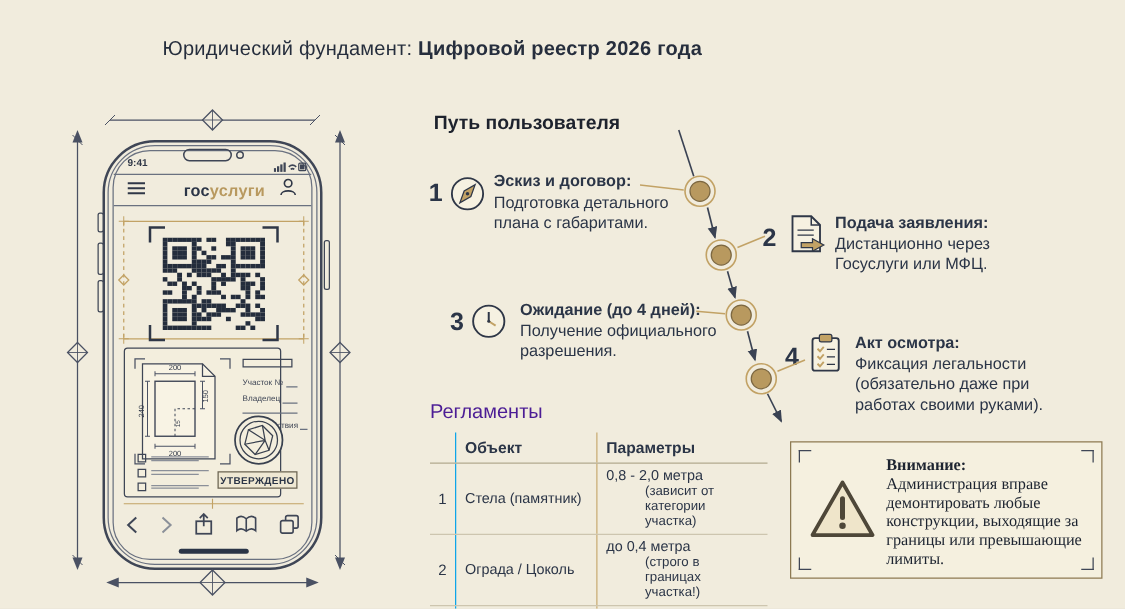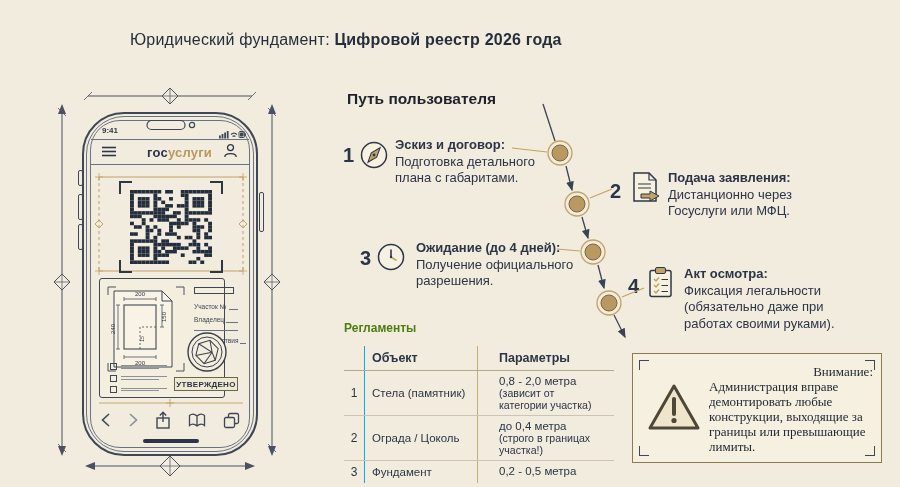--- a/index.html
+++ b/index.html
@@ -51,41 +51,41 @@
   .step .num{position:absolute;font-size:20px;font-weight:700;color:#2b3547;}
   .step .icon{position:absolute;}
   .step .txt{position:absolute;font-size:13px;line-height:16.5px;color:#2b3547;}
   .step-title{font-weight:700;}
   .s1{left:343px;top:137px;} .s1 .num{left:0;top:7px;} .s1 .icon{left:16px;top:3px;} .s1 .txt{left:52px;top:0;width:160px;}
   .s2{left:610px;top:168px;} .s2 .num{left:0;top:12px;} .s2 .icon{left:20px;top:3px;} .s2 .txt{left:58px;top:2px;width:152px;}
   .s3{left:360px;top:236px;} .s3 .num{left:0;top:11px;} .s3 .icon{left:16px;top:6px;} .s3 .txt{left:56px;top:4px;width:172px;}
   .s4{left:628px;top:262px;} .s4 .num{left:0;top:13px;} .s4 .icon{left:19px;top:4px;} .s4 .txt{left:56px;top:4px;width:178px;}
 
   
-  .reg-heading{position:absolute;left:344px;top:321px;font-size:12px;font-weight:700;color:#4d7c0f;}
+  .reg-heading{position:absolute;left:344px;top:321px;font-size:16px;font-weight:400;color:#4c1d95;}
   .reg-table{position:absolute;left:344px;top:346px;width:270px;font-size:11.5px;color:#2b3547;}
   .tr{display:flex;}
   .tr.head{font-weight:700;font-size:12.5px;border-bottom:1px solid #b2a98f;}
   .tr.r2,.tr.r3{border-top:1px solid #cdc5af;}
   .c-num{width:20px;display:flex;align-items:center;justify-content:center;font-size:12px;}
   .c-obj{width:98px;border-left:1px solid #0ea5e9;padding:5px 7px;display:flex;align-items:center;box-sizing:content-box;}
-  .c-par{flex:1;border-left:1px solid #c9ac74;padding:4px 21px;}
+  .c-par{flex:1;border-left:1px solid #c9ac74;padding:4px 7px;}
   .tr.head .c-obj,.tr.head .c-par{padding-top:5px;padding-bottom:5px;}
-  .note{font-size:10.6px;}
+  .note{font-size:10.6px;margin-left:31px;}
 
   
   .warn{position:absolute;left:632px;top:353px;width:250px;height:110px;border:1.5px solid #8d7a52;background:#f5f0df;box-sizing:border-box;}
   .warn .corner{position:absolute;width:9px;height:9px;}
   .warn .tl{left:6px;top:6px;border-left:1.5px solid #3f4656;border-top:1.5px solid #3f4656;}
   .warn .tr2{right:6px;top:6px;border-right:1.5px solid #3f4656;border-top:1.5px solid #3f4656;}
   .warn .bl{left:6px;bottom:6px;border-left:1.5px solid #3f4656;border-bottom:1.5px solid #3f4656;}
   .warn .br{right:6px;bottom:6px;border-right:1.5px solid #3f4656;border-bottom:1.5px solid #3f4656;}
   .warn-icon{position:absolute;left:13px;top:27px;}
   .warn-text{position:absolute;left:76px;top:10px;width:164px;font-family:"Liberation Serif",serif;font-size:13px;line-height:15px;color:#1d2430;}
-  .warn-title{font-weight:400;text-align:right;}
+  .warn-title{font-weight:700;}
 
   .overlay{position:absolute;left:0;top:0;pointer-events:none;}
 </style>
 </head>
 <body>
 
 <div class="canvas">
 
   <div class="main-title"><span>Юридический фундамент: </span><span class="emph">Цифровой реестр 2026 года</span></div>
 

